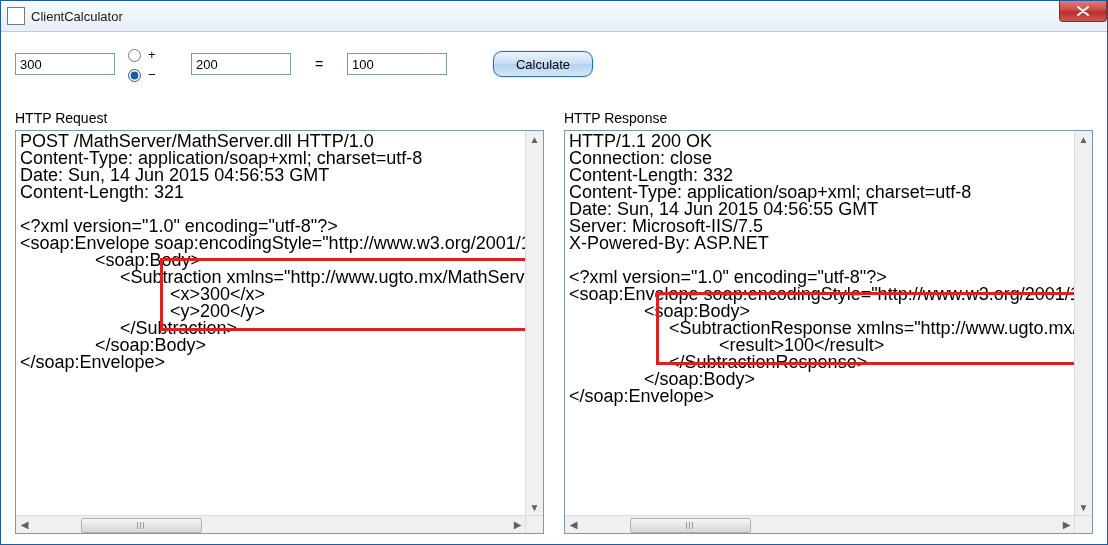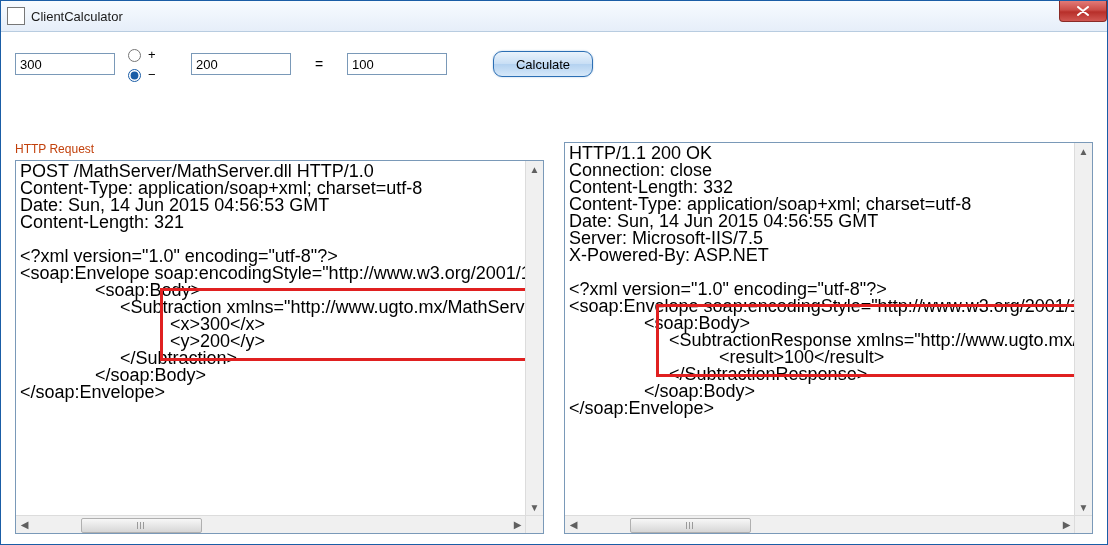--- a/index.html
+++ b/index.html
@@ -62,21 +62,20 @@
     cursor: pointer;
   }
   .btn-close svg { display:block; }
 
   .client-area {
     flex: 1;
     padding: 14px 14px 10px 14px;
     display: flex;
     flex-direction: column;
     min-height: 0;
-    gap: 32px;
   }
 
   .input-row {
     display: grid;
     grid-template-columns: 100px 60px 100px 40px 100px 30px 100px;
     align-items: center;
     column-gap: 8px;
     margin-bottom: 28px;
   }
   .op-col {
@@ -128,22 +127,22 @@
     column-gap: 20px;
     flex: 1;
     min-height: 0;
   }
   .panel {
     display: flex;
     flex-direction: column;
     min-height: 0;
   }
   .panel-label {
-    font-size: 12px;
-    color: #c2410c;
+    font-size: 14px;
+    color: #000000;
     margin-bottom: 4px;
   }
   .textarea-wrapper {
     flex: 1;
     border: 1px solid #7a99b8;
     position: relative;
     min-height: 0;
     overflow: hidden;
     background: #fff;
   }
@@ -288,20 +287,21 @@
             <div class="track">
               <div class="thumb"></div>
             </div>
             <div class="arrow">▶</div>
           </div>
           <div class="corner"></div>
         </div>
       </div>
 
       <div class="panel">
+        <div class="panel-label">HTTP Response</div>
         <div class="textarea-wrapper">
           <div class="textarea-content">HTTP/1.1 200 OK
 Connection: close
 Content-Length: 332
 Content-Type: application/soap+xml; charset=utf-8
 Date: Sun, 14 Jun 2015 04:56:55 GMT
 Server: Microsoft-IIS/7.5
 X-Powered-By: ASP.NET
 
 &lt;?xml version="1.0" encoding="utf-8"?&gt;

